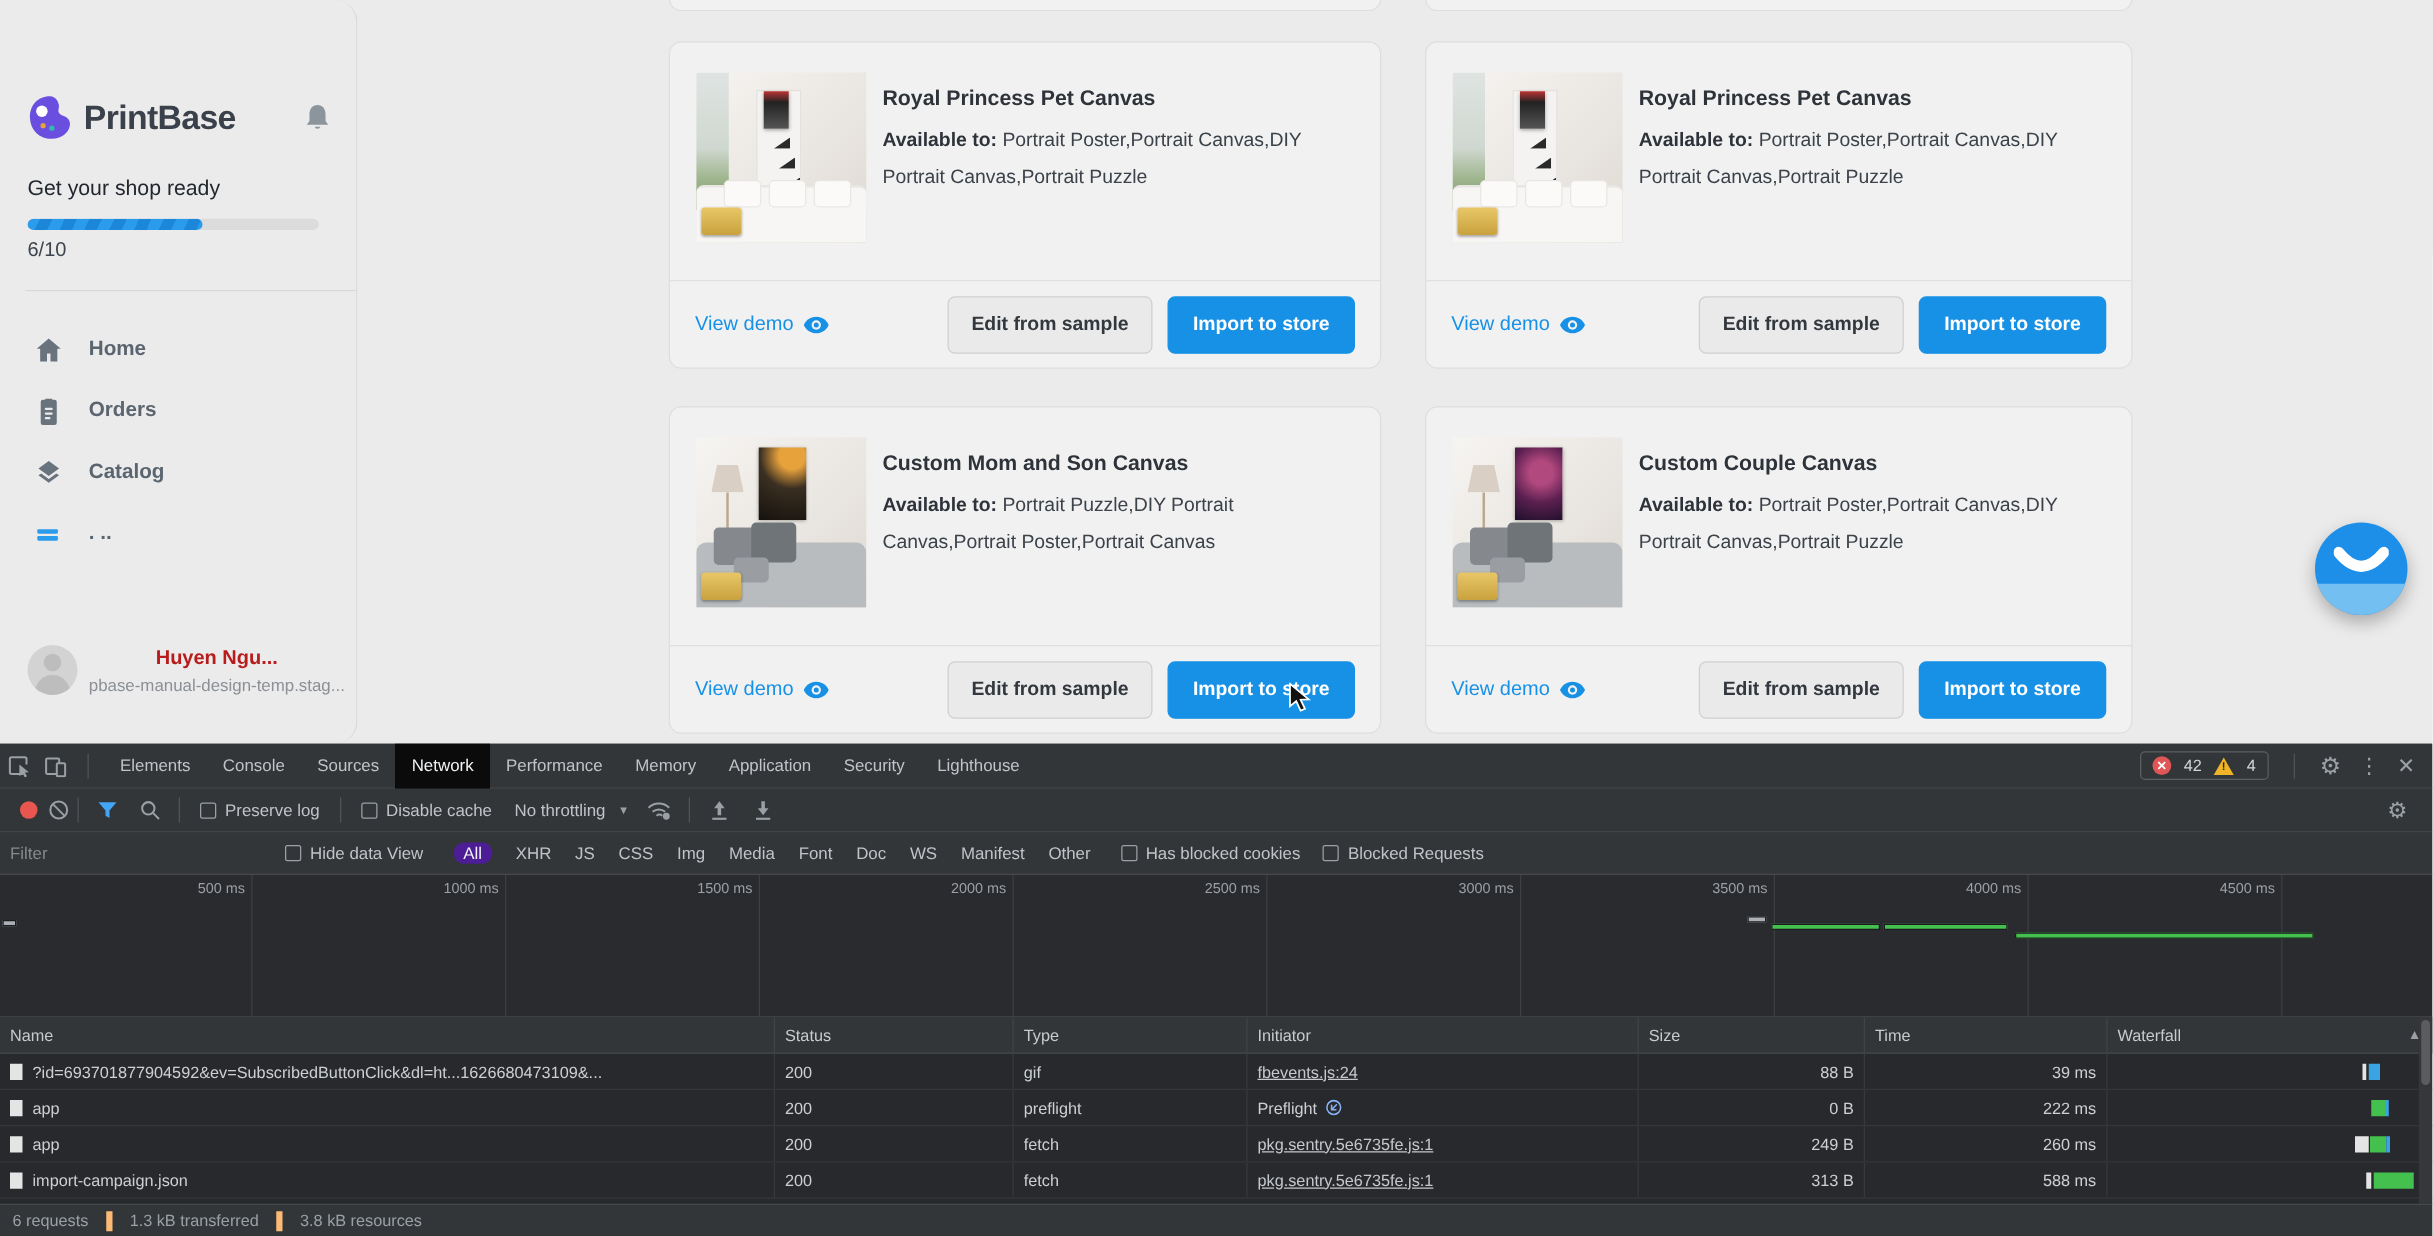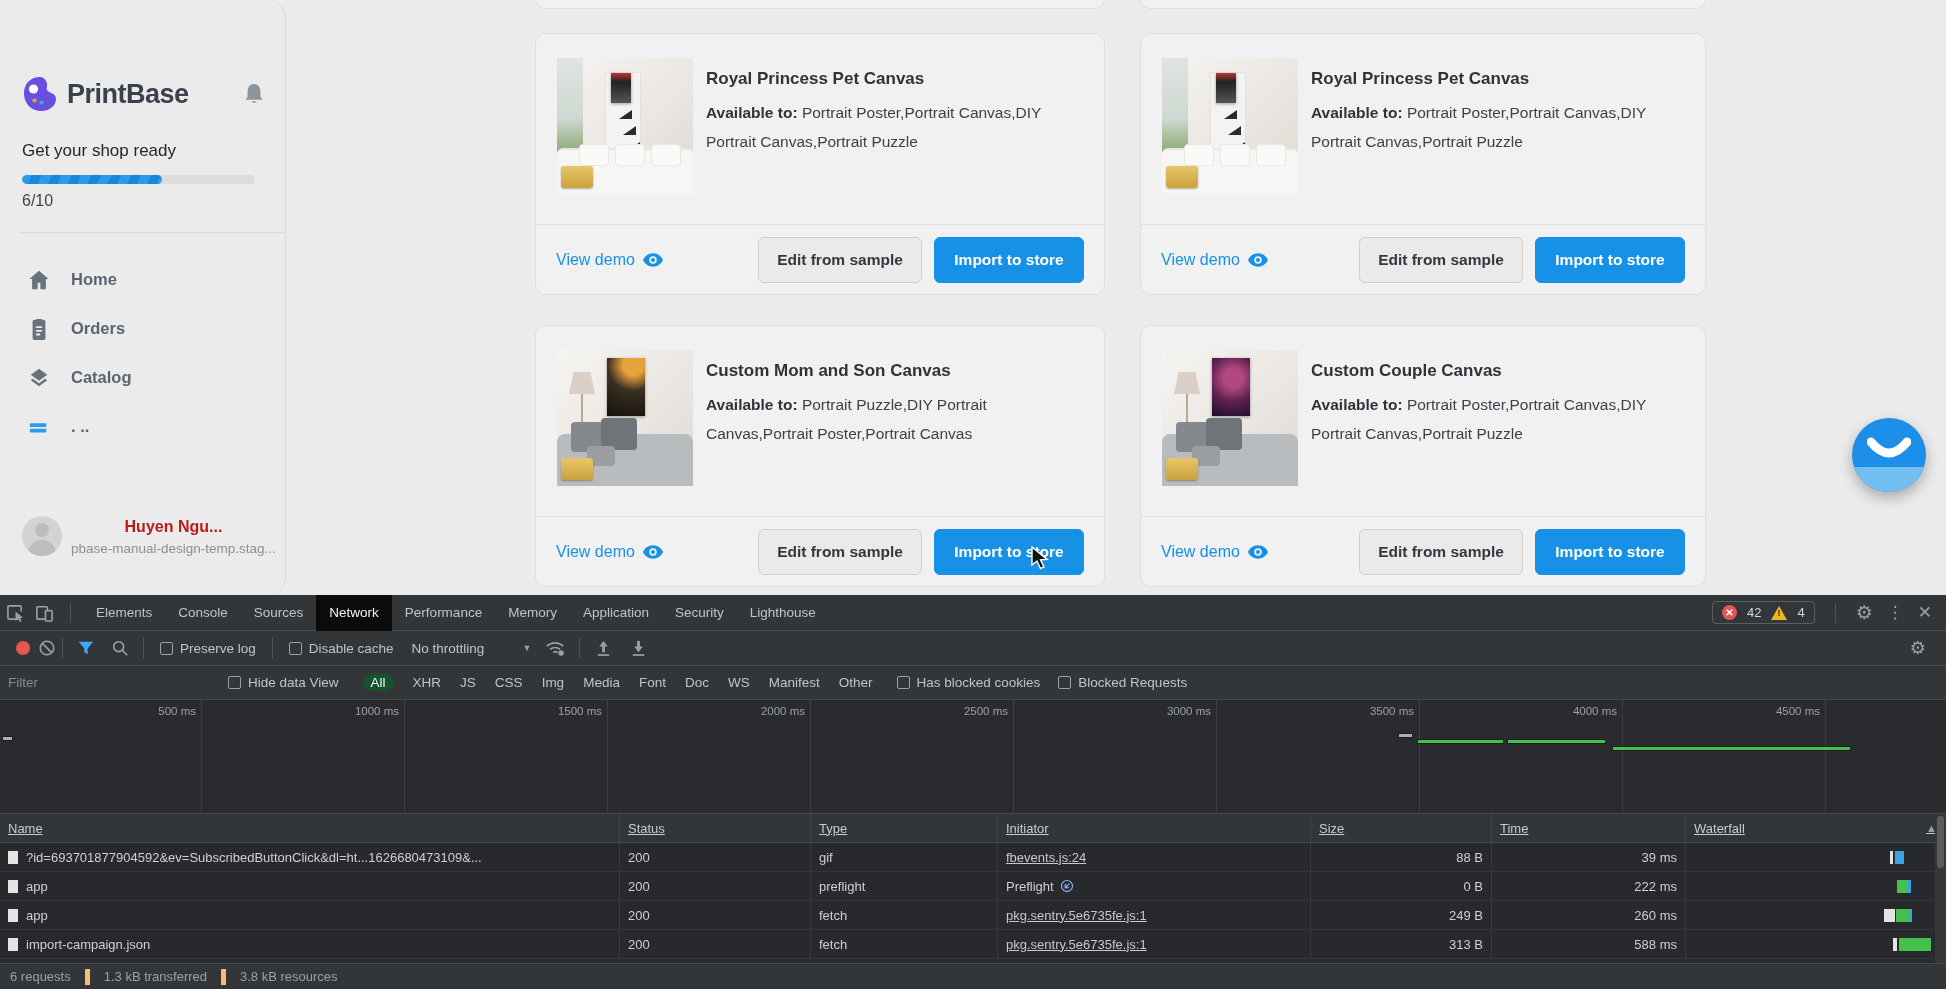--- a/index.html
+++ b/index.html
@@ -102,43 +102,43 @@
   .warn-tri { width:0; height:0; border-left:8px solid transparent; border-right:8px solid transparent; border-bottom:14px solid #f0b429; position:relative; }
   .warn-tri::after { content:"!"; position:absolute; left:-2px; top:2px; font-size:9px; font-weight:bold; color:#332a00; }
   .badge-num { font-size:13px; color:#d3d6d9; }
   .glyph { font-size:17px; color:#9aa0a6; cursor:pointer; }
 
   .nettoolbar { position:absolute; top:36px; left:0; right:0; height:35px; background:#333639; border-bottom:1px solid #47484b; display:flex; align-items:center; padding:0 8px; }
   .rec-dot { width:14px; height:14px; border-radius:50%; background:#e8564f; margin:0 8px; cursor:pointer; }
   .checkbox { width:13px; height:13px; border:1.4px solid #9aa0a6; border-radius:2px; background:transparent; margin-right:7px; flex:0 0 13px; cursor:pointer; }
   .chk-label { font-size:13.5px; color:#c0c3c7; }
   .chk-group { display:flex; align-items:center; margin:0 10px; cursor:pointer; }
-  .throttle { display:flex; align-items:center; gap:38px; margin:0 8px; color:#c0c3c7; font-size:13.5px; cursor:pointer; }
+  .throttle { display:flex; align-items:center; gap:10px; margin:0 8px; color:#c0c3c7; font-size:13.5px; cursor:pointer; }
   .caret { font-size:9px; color:#9aa0a6; }
   .tb-right { margin-left:auto; padding-right:12px; }
 
   .filterbar { position:absolute; top:71px; left:0; right:0; height:34px; background:#333639; border-bottom:1px solid #47484b; display:flex; align-items:center; }
   .filter-input { width:210px; height:22px; margin-left:8px; background:transparent; border:none; outline:none; color:#e8eaed; font-size:13.5px; }
   .filter-input::placeholder { color:#87898c; }
   .type-list { display:flex; align-items:center; gap:19px; margin-left:14px; }
   .type-item { font-size:13.5px; color:#c0c3c7; cursor:pointer; }
-  .type-item.selected { background:#14532d; color:#f1f3f4; border-radius:9px; padding:1px 8px; }
+  .type-item.selected { background:#4c1d95; color:#f1f3f4; border-radius:9px; padding:1px 8px; }
 
   .overview { position:absolute; top:105px; left:0; right:0; height:114px; background:#2a2b2e; border-bottom:1px solid #47484b; overflow:hidden; }
   .grid-line { position:absolute; top:0; bottom:0; width:1px; background:#3d3f42; }
   .ruler-label { position:absolute; top:5px; font-size:11.5px; color:#9aa0a6; transform:translateX(-100%); padding-right:5px; white-space:nowrap; }
   .ov-bar { position:absolute; height:5px; border:1px solid #1c1d1f; }
   .ov-gray { background:#aab0b5; }
   .ov-green { background:#43c04e; }
 
   .net-table { position:absolute; top:219px; left:0; right:0; bottom:26px; }
   .tr { display:grid; grid-template-columns:620px 191px 187px 313px 181px 194px 1fr; align-items:center; height:29px; border-bottom:1px solid #343639; }
   .tr.head { background:#333639; color:#cdd0d3; border-bottom:1px solid #47484b; }
   .td { padding:0 8px; height:100%; display:flex; align-items:center; border-right:1px solid #37393c; font-size:13px; overflow:hidden; white-space:nowrap; }
-  .tr.head .td { font-size:13px; color:#c8cbce; border-right:1px solid #414347;text-decoration:underline; }
+  .tr.head .td { font-size:13px; color:#c8cbce; border-right:1px solid #414347; }
   .td.num { justify-content:flex-end; }
   .td.wf { position:relative; border-right:none; }
   .name-cell { gap:8px; }
   .file-sq { width:10px; height:13px; background:#e4e4e4; flex:0 0 10px; }
   .link { text-decoration:underline; color:#c5c8cc; cursor:pointer; }
   .preflight-ic { width:14px; height:14px; margin-left:6px; }
   .sort-arrow { margin-left:auto; color:#9aa0a6; font-size:11px; }
   .wf-bar { position:absolute; top:8px; height:13px; }
   .scrollbar { position:absolute; right:0; top:219px; bottom:26px; width:11px; background:#35373a; }
   .scroll-thumb { position:absolute; right:2px; top:2px; width:7px; height:52px; border-radius:4px; background:#5a5c60; }

